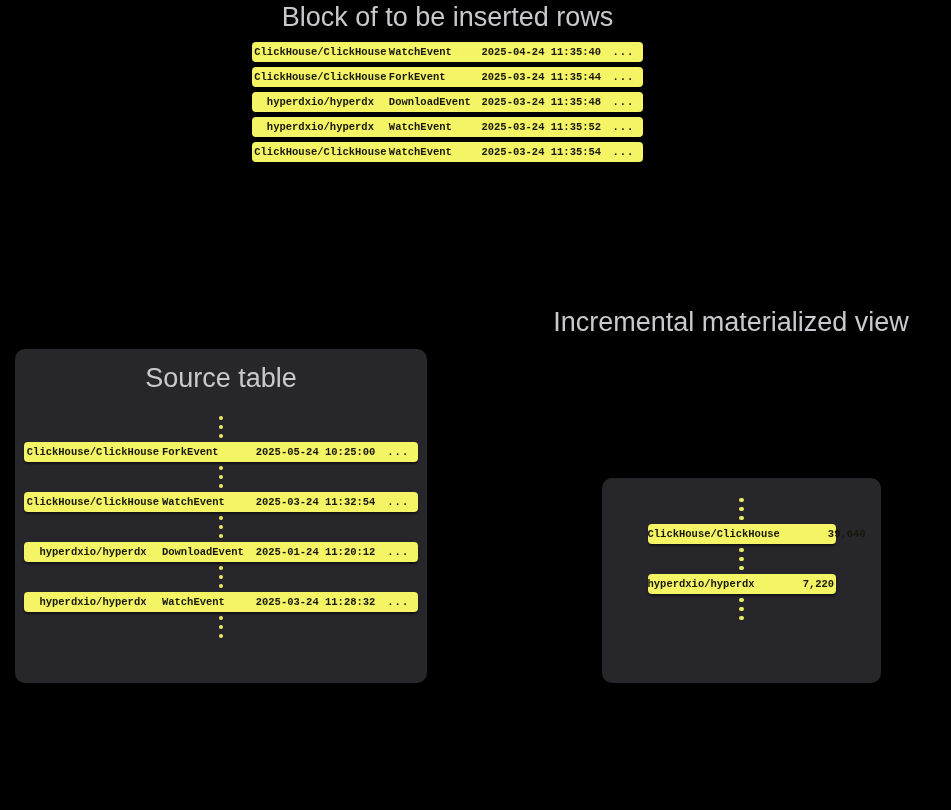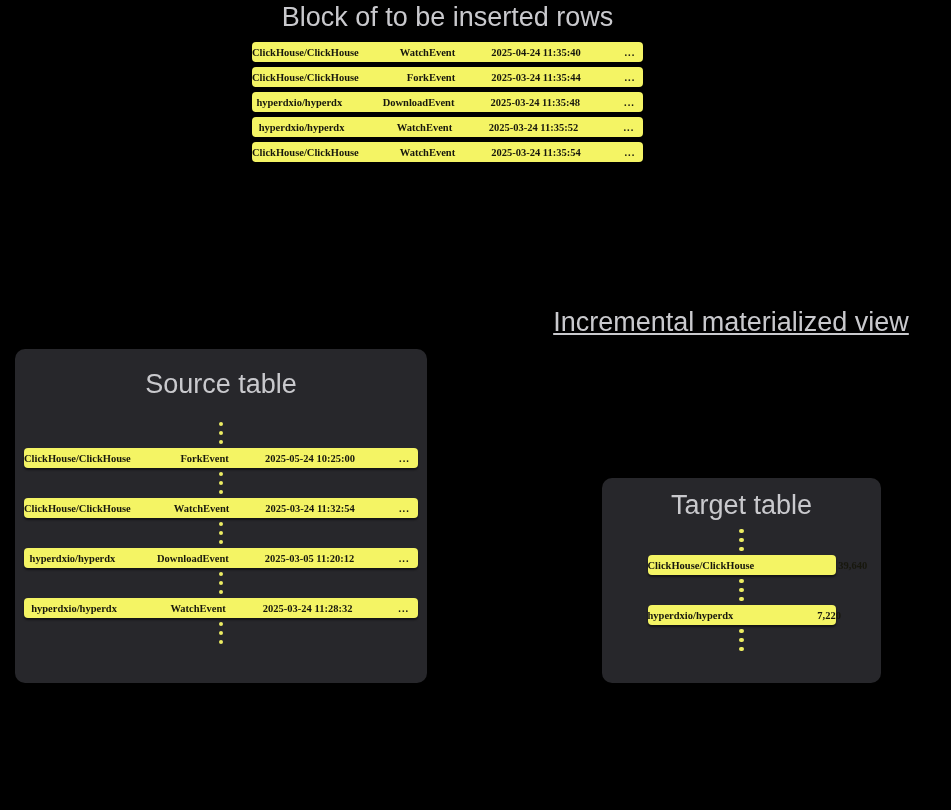--- a/index.html
+++ b/index.html
@@ -9,53 +9,52 @@
     overflow:hidden; font-family:"Liberation Sans", sans-serif;border-radius:23px;
   }
   .section-title {
     color:var(--title-gray,#c9c9cd); font-size:27px; line-height:31px;
     text-align:center; font-weight:400; white-space:nowrap;
   }
   
   .row {
     background:var(--row-yellow,#f4f464); border-radius:4px; height:20px;
     display:flex; align-items:center; white-space:nowrap;
-    font-family:Liberation Serif, serif; font-weight:bold;
+    font-family:Liberation Mono, monospace; font-weight:bold;
     font-size:10.5px; color:var(--row-text,#17170d);
     box-shadow:0 2px 2px rgba(0,0,0,0.5);
-    gap:36px;
   }
   .c-repo  { width:35%; text-align:center; }
-  .c-event { width:23%; text-align:right; }
+  .c-event { width:23%; text-align:left; }
   .c-time  { width:32%; text-align:center; }
   .c-more  { width:10%; text-align:center; letter-spacing:1px; }
   .c-repo2 { flex:1; text-align:center; }
   .c-count { width:50px; text-align:right; padding-right:8px;margin-left:48px; }
 
   
   .dots { display:flex; flex-direction:column; align-items:center; justify-content:center;
           gap:4.5px; height:24px; margin:3px 0; }
   .dots i { width:4.5px; height:4.5px; border-radius:50%; display:block;
             background:var(--dot-yellow,#ecec62); }
 
   
   .top-block { position:absolute; left:252px; top:2px; width:391px; }
   .top-title { margin-bottom:9px; }
   .top-rows { display:flex; flex-direction:column; gap:5px; }
 
   
   .panel { position:absolute; background:var(--panel,#27272b); border-radius:10px; }
-  .source-panel { left:15px; top:349px; width:412px; height:334px; padding-top:20px; }
+  .source-panel { left:15px; top:349px; width:412px; height:334px; padding-top:14px; }
   .source-rows { width:394px; margin:18px auto 0; display:flex; flex-direction:column; }
   .target-panel { left:602px; top:478px; width:279px; height:205px; padding-top:12px; }
   .target-rows { width:188px; margin:4px auto 0; display:flex; flex-direction:column; }
   .panel .dots.trailing { width:100%; }
 
   
-  .imv-title { position:absolute; left:521px; top:307px; width:420px;text-decoration:underline; }
+  .imv-title { position:absolute; left:521px; top:307px; width:420px; }
   .transform-button {
     position:absolute; left:616px; top:350px; width:252px; height:58px;
     background:var(--button-bg,#1b3765); border:2px dotted var(--button-border,#b6bdc9);
     border-radius:8px; color:var(--button-text,#eef1f6); font-size:22px;
     font-family:"Liberation Sans", sans-serif; display:flex; align-items:center;
     justify-content:center; cursor:pointer; white-space:nowrap;
   }
 </style>
 </head>
 <body>
@@ -130,21 +129,21 @@
   </div>
 
   <div class="dots">
           <i></i>
           <i></i>
           <i></i>
         </div>
   <div class="row event-row">
     <span class="c-repo">hyperdxio/hyperdx</span>
     <span class="c-event">DownloadEvent</span>
-    <span class="c-time">2025-03-05 11:20:12</span>
+    <span class="c-time">2025-01-24 11:20:12</span>
     <span class="c-more">...</span>
   </div>
 
   <div class="dots">
           <i></i>
           <i></i>
           <i></i>
         </div>
   <div class="row event-row">
     <span class="c-repo">hyperdxio/hyperdx</span>
@@ -157,21 +156,20 @@
         <i></i>
         <i></i>
         <i></i>
       </div>
   </div>
 
   <div class="section-title imv-title">Incremental materialized view</div>
 
 
   <div class="panel target-panel">
-    <div class="section-title">Target table</div>
     <div class="target-rows">
   <div class="dots">
           <i></i>
           <i></i>
           <i></i>
         </div>
   <div class="row count-row">
     <span class="c-repo2">ClickHouse/ClickHouse</span>
     <span class="c-count">39,640</span>
   </div>

